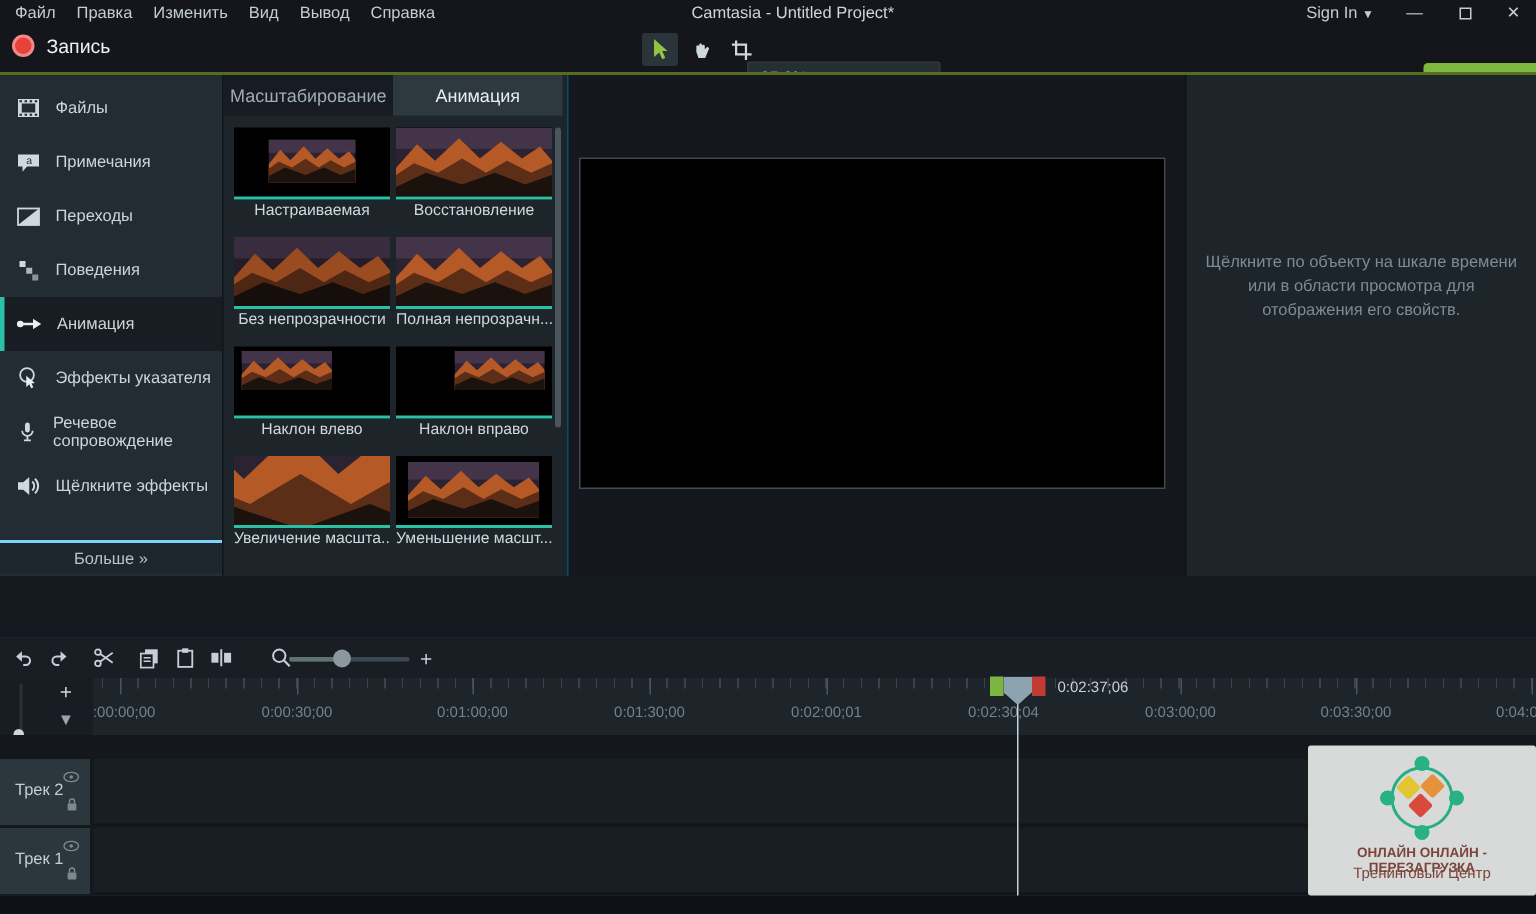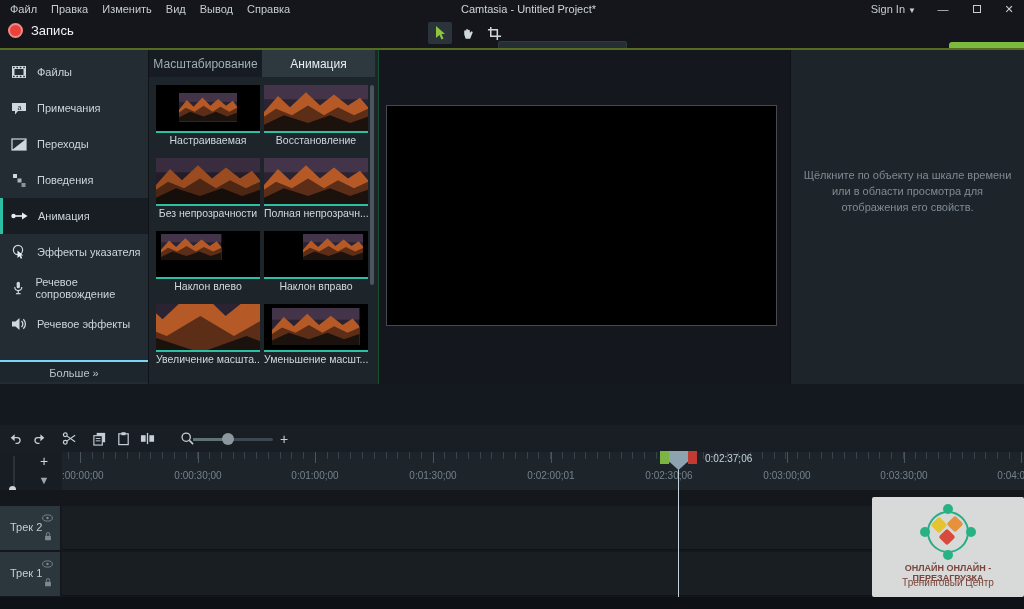--- a/index.html
+++ b/index.html
@@ -1,18 +1,18 @@
 <!DOCTYPE html>
 <html><head>
 <meta charset="utf-8">
 <style>
   * { margin:0; padding:0; box-sizing:border-box; }
   html,body { background:#000; }
   body { font-family:"Liberation Sans","DejaVu Sans",sans-serif; }
-  #app { position:relative; width:1024px; height:609px; background:#14532d; overflow:hidden; color:#c9d2d8; font-size:11px; }
+  #app { position:relative; width:1024px; height:609px; background:#0c4a6e; overflow:hidden; color:#c9d2d8; font-size:11px; }
   .abs { position:absolute; }
   .flex { display:flex; align-items:center; }
 
   
   #titlebar { left:0; top:0; width:1024px; height:18px; background:#14161b; }
   .menu-item { color:#c4cdd3; font-size:11px; margin-left:14px; cursor:default; }
   .menu-item:first-child { margin-left:10px; }
   #win-title { left:50%; top:3px; transform:translateX(-52%); color:#ced6db; font-size:11px;padding-left:40px; }
   #signin { right:108px; top:3px; color:#c4cdd3; }
   .winbtn { top:2px; width:22px; height:14px; text-align:center; color:#c4cdd3; font-size:11px; line-height:14px; }
@@ -233,21 +233,21 @@
           <line x1="5.5" y1="14.3" x2="10.7" y2="14.3" stroke="#cfd8dd" stroke-width="1.3"></line>
         </svg>
       <span class="lbl">Речевое сопровождение</span>
     </div>
     <div class="side-item">
       <svg width="16" height="16" viewBox="0 0 16 16">
           <polygon points="1,5.5 4.5,5.5 8.5,2 8.5,14 4.5,10.5 1,10.5" fill="#cfd8dd"></polygon>
           <path d="M10.5,5 a4,4 0 0 1 0,6" stroke="#cfd8dd" stroke-width="1.3" fill="none"></path>
           <path d="M12.3,3.2 a6.5,6.5 0 0 1 0,9.6" stroke="#cfd8dd" stroke-width="1.3" fill="none"></path>
         </svg>
-      <span class="lbl">Речевое эффекты</span>
+      <span class="lbl">Щёлкните эффекты</span>
     </div>
     <div id="side-more">Больше »</div>
   </div>
 
   <div id="media-panel" class="abs">
     <div class="flex" style="height:27px;">
       <div class="tab inactive">Масштабирование</div>
       <div class="tab active">Анимация</div>
     </div>
     <div id="thumb-grid">
@@ -461,21 +461,21 @@
       <div class="mtick" style="left:489px;"></div>
       <div class="mtick" style="left:607px;"></div>
       <div class="mtick" style="left:725px;"></div>
       <div class="mtick" style="left:842px;"></div>
       <div class="mtick" style="left:959px;"></div>
       <div class="rlbl" style="left:18px;">0:00:00;00</div>
       <div class="rlbl" style="left:136px;">0:00:30;00</div>
       <div class="rlbl" style="left:253px;">0:01:00;00</div>
       <div class="rlbl" style="left:371px;">0:01:30;00</div>
       <div class="rlbl" style="left:489px;">0:02:00;01</div>
-      <div class="rlbl" style="left:607px;">0:02:30;06</div>
+      <div class="rlbl" style="left:607px;">0:02:30;04</div>
       <div class="rlbl" style="left:725px;">0:03:00;00</div>
       <div class="rlbl" style="left:842px;">0:03:30;00</div>
       <div class="rlbl" style="left:959px;">0:04:00;00</div>
     </div>
   </div>
 
   <div id="trk-vslider" class="abs"></div>
   <div id="trk-vdot" class="abs"></div>
   <div id="trk-plus" class="abs">+</div>
   <div id="trk-chev" class="abs">▼</div>

